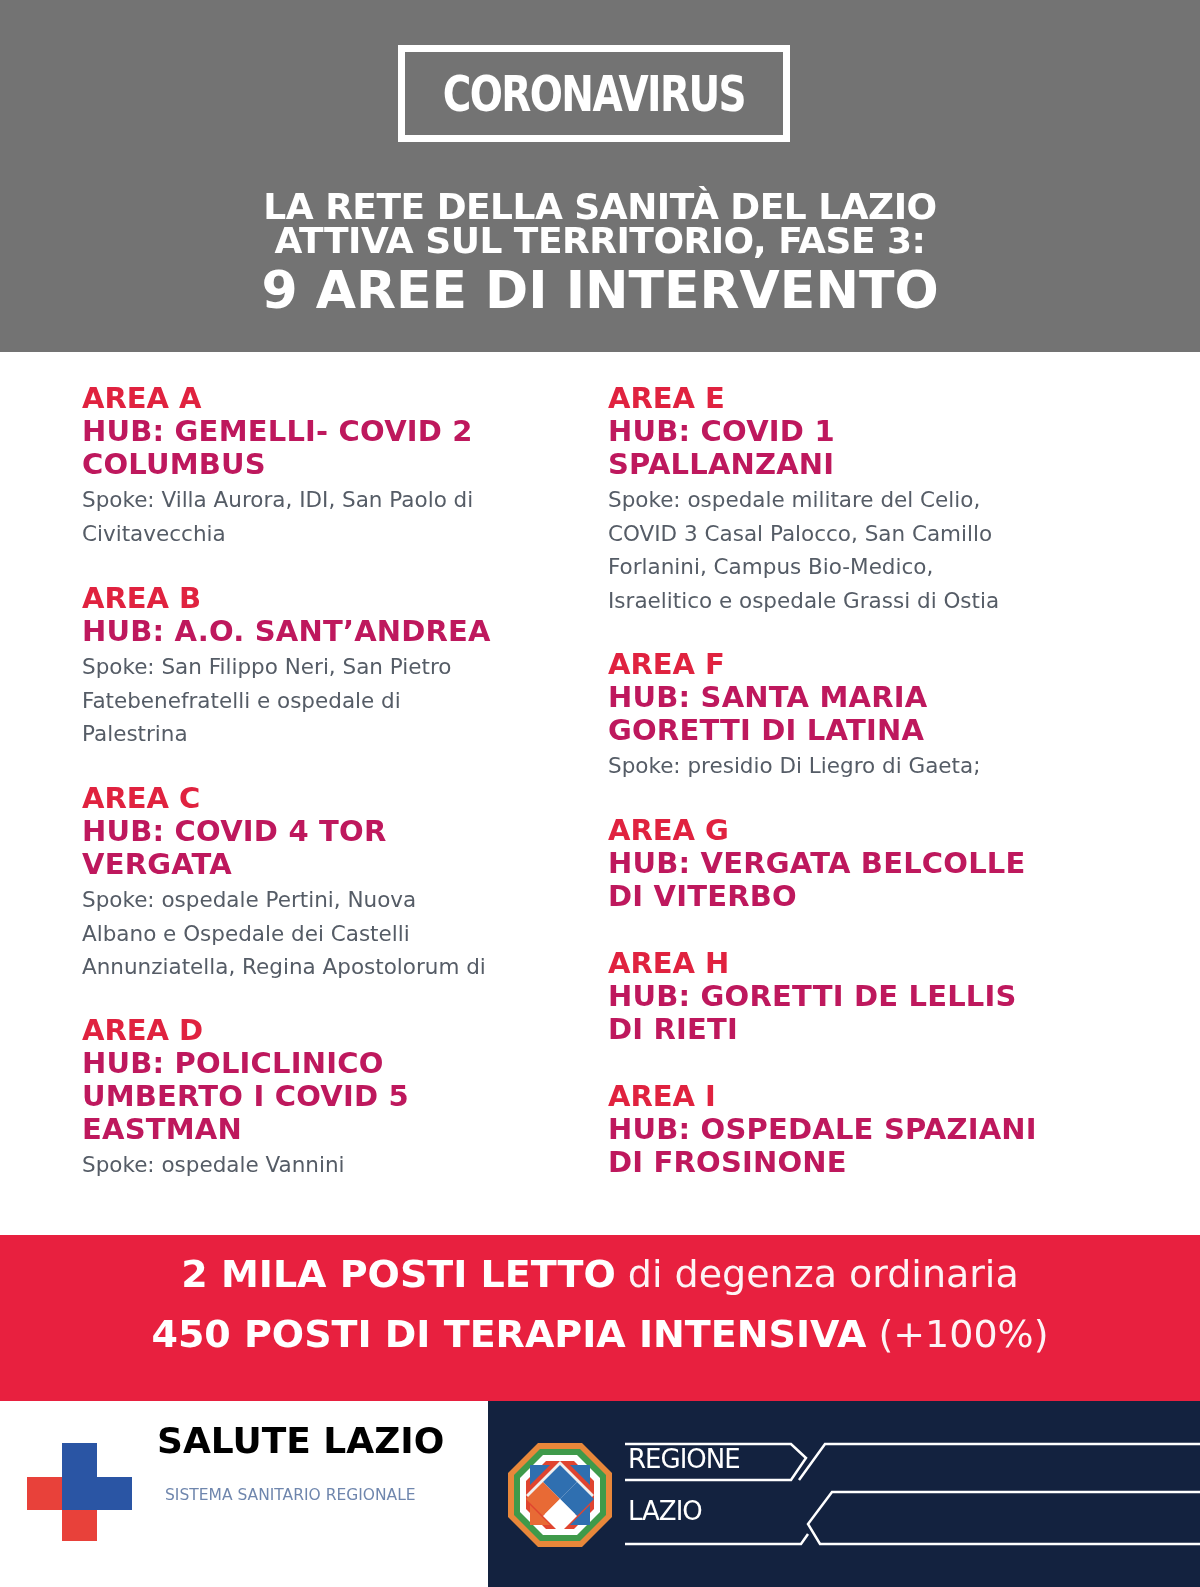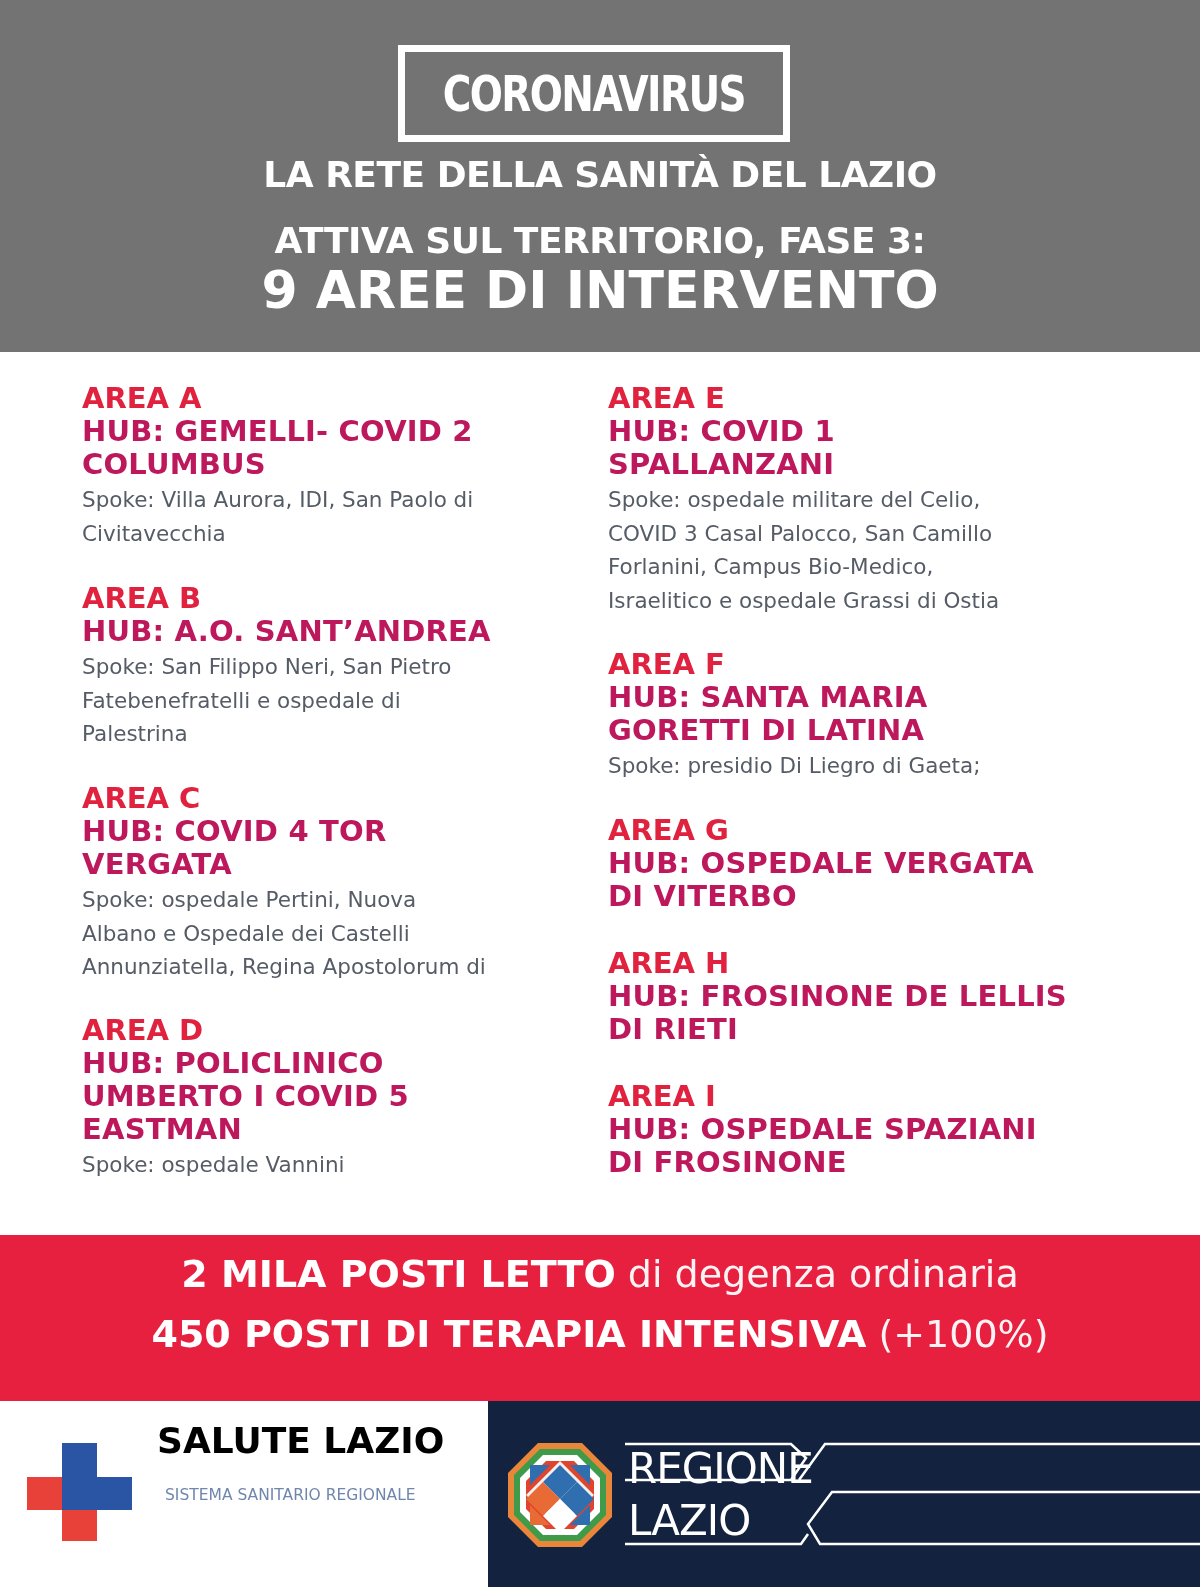--- a/index.html
+++ b/index.html
@@ -3,21 +3,21 @@
 <meta charset="utf-8">
 <style>
   * { margin:0; padding:0; box-sizing:border-box; }
   html, body { width:1200px; height:1587px; overflow:hidden; background:#ffffff; }
   body { position:relative; font-family:"Liberation Sans", sans-serif; }
 
   .header { position:absolute; left:0; top:0; width:1200px; height:352px; background:#737373; }
   .covid-box { position:absolute; left:398px; top:45px; width:392px; height:97px; border:7px solid #ffffff; display:flex; align-items:center; justify-content:center; }
   .covid-text { color:#ffffff; font-family:"DejaVu Sans", sans-serif; font-weight:bold; font-size:50px; letter-spacing:-2px; transform:scaleX(0.78); white-space:nowrap; }
   .hl { position:absolute; left:0; width:1200px; text-align:center; color:#ffffff; font-weight:bold; white-space:nowrap; font-family:"DejaVu Sans", sans-serif; }
-  .hl1 { top:154px; font-size:36px; letter-spacing:-0.5px; }
+  .hl1 { top:186px; font-size:36px; letter-spacing:-0.5px; }
   .hl2 { top:220px; font-size:36px; letter-spacing:-0.5px; }
   .hl3 { top:260px; font-size:52px; letter-spacing:0px; }
 
   .col { position:absolute; top:382px; }
   .col-left { left:82px; width:510px; }
   .col-right { left:608px; width:560px; }
   .area { margin-bottom:0; }
   .area-label { color:#e0223f; font-family:"DejaVu Sans", sans-serif; font-weight:bold; font-size:29px; line-height:33px; letter-spacing:0px; }
   .hub { color:#be185d; font-family:"DejaVu Sans", sans-serif; font-weight:bold; font-size:29px; line-height:33px; letter-spacing:0.2px; }
   .spoke { color:#555c66; font-family:"DejaVu Sans", sans-serif; font-size:21.5px; line-height:33.5px; margin-top:2px; }
@@ -29,21 +29,21 @@
   .bl1 { top:1252px; }
   .bl2 { top:1312px; }
 
   .footer-left { position:absolute; left:0; top:1401px; width:488px; height:186px; background:#ffffff; }
   .footer-right { position:absolute; left:488px; top:1401px; width:712px; height:186px; background:#13223f; }
 
   .cross-part { position:absolute; }
   .salute-title { position:absolute; left:157px; top:1420px; color:#000000; font-family:"DejaVu Sans", sans-serif; font-size:36px; letter-spacing:0px; white-space:nowrap;font-weight:bold; }
   .salute-sub { position:absolute; left:165px; top:1486px; color:#6f86ad; font-family:"DejaVu Sans", sans-serif; font-size:15.5px; letter-spacing:0px; white-space:nowrap; }
 
-  .regione-word { position:absolute; color:#ffffff; font-family:"DejaVu Sans", sans-serif; font-size:42px; letter-spacing:-1px; white-space:nowrap; }
+  .regione-word { position:absolute; color:#ffffff; font-family:"DejaVu Sans", sans-serif; font-size:26px; letter-spacing:-1px; white-space:nowrap; }
 </style>
 </head>
 <body>
 
 <div class="header">
   <div class="covid-box">
     <span class="covid-text">CORONAVIRUS</span>
   </div>
   <div class="hl hl1">LA RETE DELLA SANITÀ DEL LAZIO</div>
   <div class="hl hl2">ATTIVA SUL TERRITORIO, FASE 3:</div>
@@ -112,27 +112,27 @@
     <div class="area-label">AREA F</div>
     <div class="hub">HUB: SANTA MARIA</div>
     <div class="hub">GORETTI DI LATINA</div>
     <div class="spoke">
       <div>Spoke: presidio Di Liegro di Gaeta;</div>
     </div>
   </div>
 
   <div class="area" style="height:133px;">
     <div class="area-label">AREA G</div>
-    <div class="hub">HUB: OSPEDALE VERGATA</div>
+    <div class="hub">HUB: VERGATA BELCOLLE</div>
     <div class="hub">DI VITERBO</div>
   </div>
 
   <div class="area" style="height:133px;">
     <div class="area-label">AREA H</div>
-    <div class="hub">HUB: FROSINONE DE LELLIS</div>
+    <div class="hub">HUB: GORETTI DE LELLIS</div>
     <div class="hub">DI RIETI</div>
   </div>
 
   <div class="area">
     <div class="area-label">AREA I</div>
     <div class="hub">HUB: OSPEDALE SPAZIANI</div>
     <div class="hub">DI FROSINONE</div>
   </div>
 </div>
 

